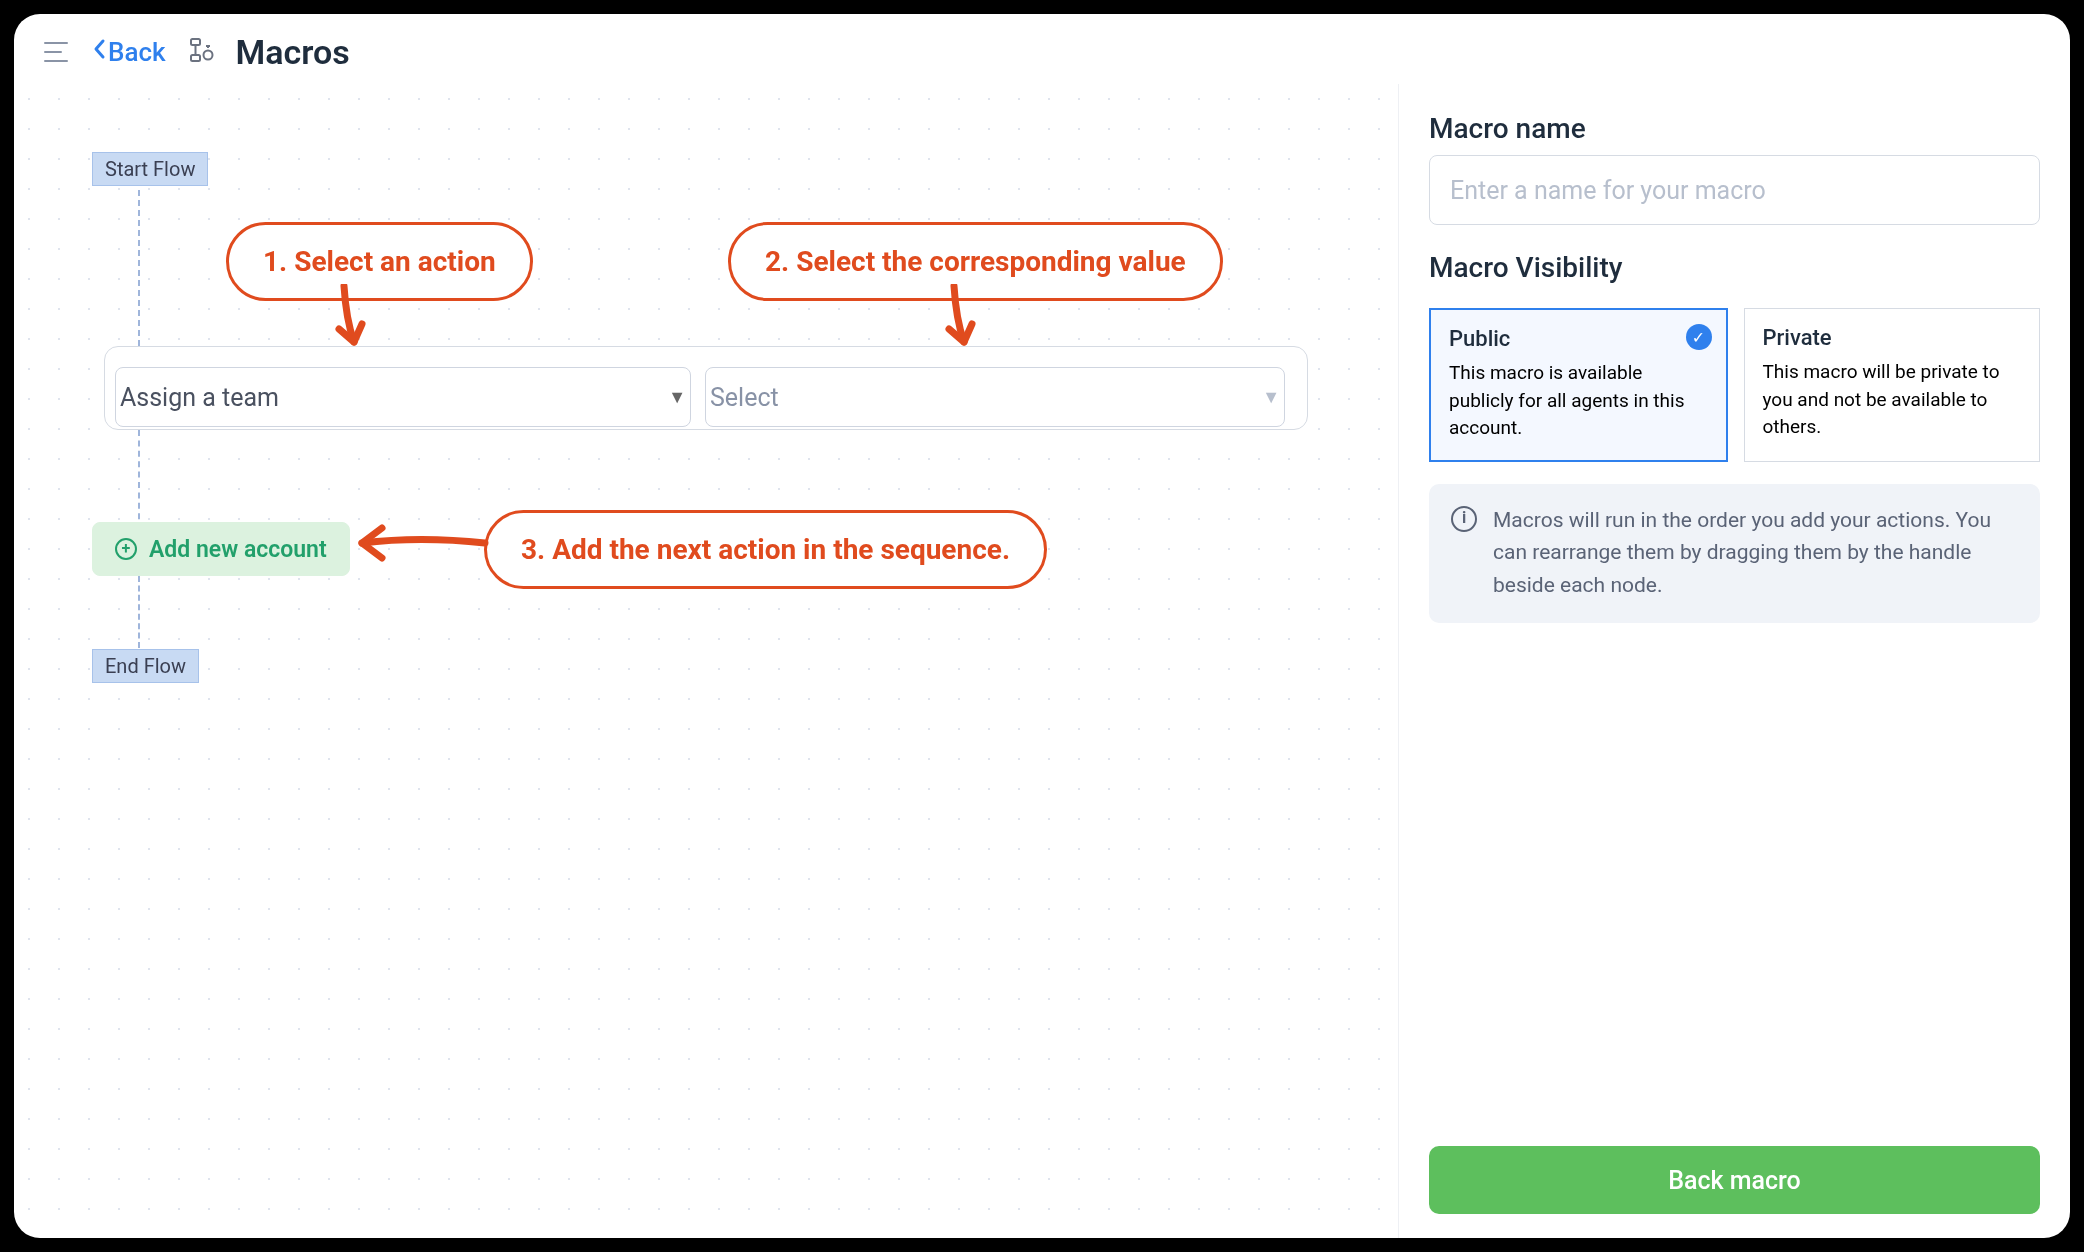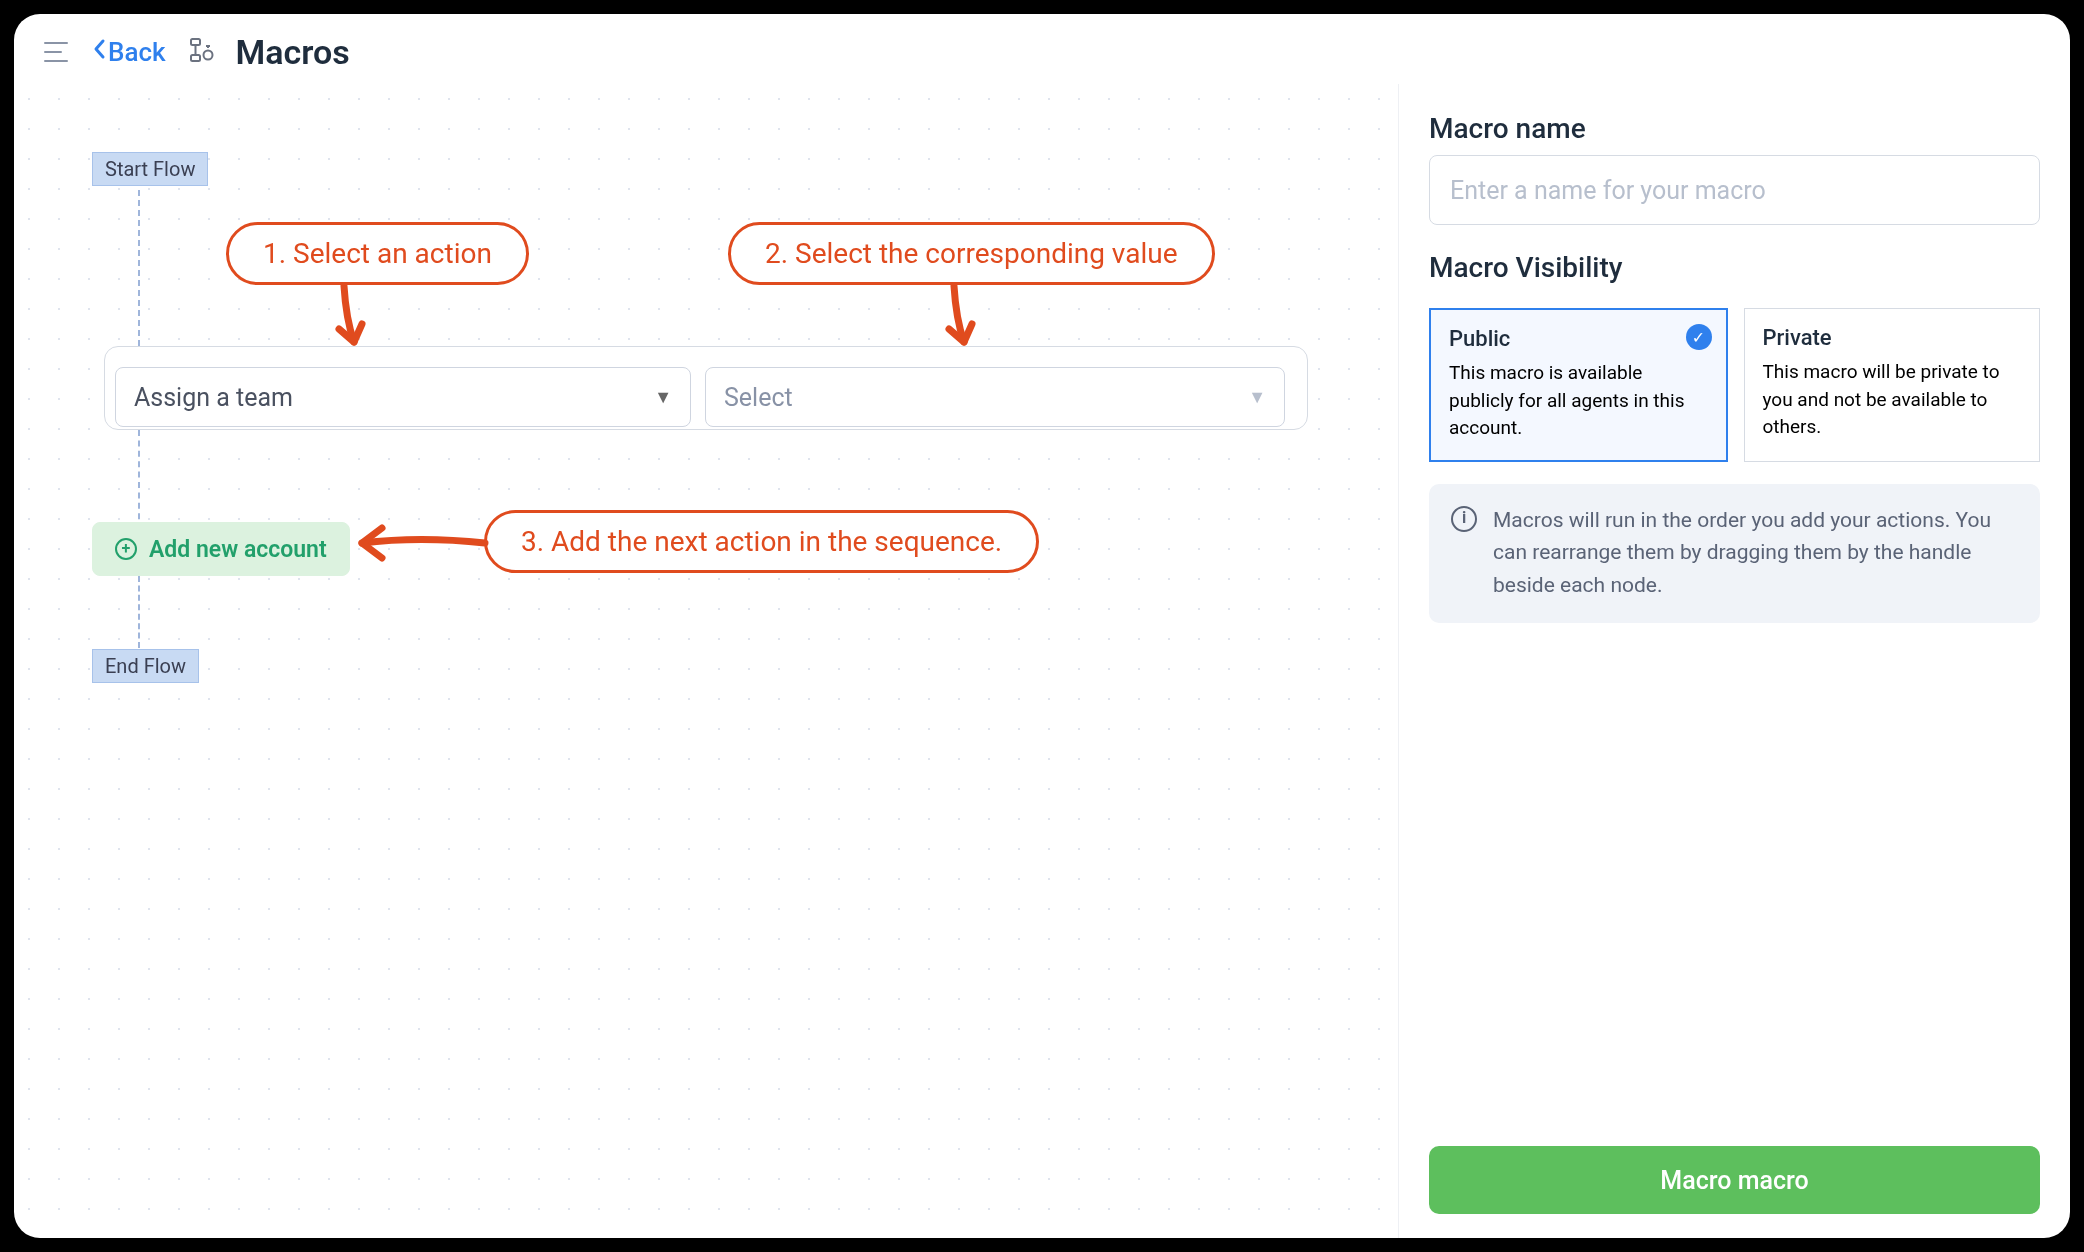--- a/index.html
+++ b/index.html
@@ -56,40 +56,40 @@
   .v3{top:492px;height:72px;}
 
   
   .action-row{
     position:absolute;left:90px;top:262px;width:1204px;height:84px;
     background:#fff;border:1px solid var(--border);border-radius:14px;
     display:flex;align-items:center;padding:12px 10px;gap:14px;
   }
   .select{
     height:60px;border:1px solid #cfd5e0;border-radius:8px;background:#fff;
-    display:flex;align-items:center;justify-content:space-between;padding:0 18px;
+    display:flex;align-items:center;justify-content:space-between;padding:0 4px;
     color:#4a5160;font-size:25px;cursor:pointer;margin-top:18px;
   }
   .select.action{width:576px;}
   .select.value{width:580px;color:var(--muted);}
   .select .caret{font-size:18px;color:#666;}
 
   
   .add-action{
     position:absolute;left:78px;top:438px;height:54px;padding:0 22px;
     background:#dcf2df;color:var(--green);border:1px solid #dcf2df;border-radius:8px;
     display:flex;align-items:center;gap:12px;font-size:23px;font-weight:600;cursor:pointer;
   }
   .plus-circle{width:22px;height:22px;border:2px solid var(--green);border-radius:50%;display:flex;align-items:center;justify-content:center;font-size:16px;line-height:1;color:var(--green);}
 
   
   .bubble{
     position:absolute;border:3px solid var(--orange);border-radius:999px;
-    color:var(--orange);font-size:28px;font-weight:400;background:#fff;
-    display:flex;align-items:center;justify-content:center;padding:12px 34px;white-space:nowrap;
+    color:var(--orange);font-size:28px;font-weight:700;background:#fff;
+    display:flex;align-items:center;justify-content:center;padding:20px 34px;white-space:nowrap;
   }
   .b1{left:212px;top:138px;}
   .b2{left:714px;top:138px;}
   .b3{left:470px;top:426px;}
 
   .arrow{position:absolute;pointer-events:none;}
 
   
   .sb-label{font-size:28px;color:var(--ink);font-weight:500;margin-bottom:10px;}
   .name-input{
@@ -216,18 +216,18 @@
       </div>
 
       <div class="info-box">
         <div class="info-icon">i</div>
         <div>Macros will run in the order you add your actions. You can rearrange them by dragging them by the handle beside each node.</div>
       </div>
 
       <div class="spacer"></div>
 
       <button class="save-btn">
-        <span>Macro macro</span>
+        <span>Back macro</span>
       </button>
     </div>
   </div>
 
 </div>
 
 </body></html>

